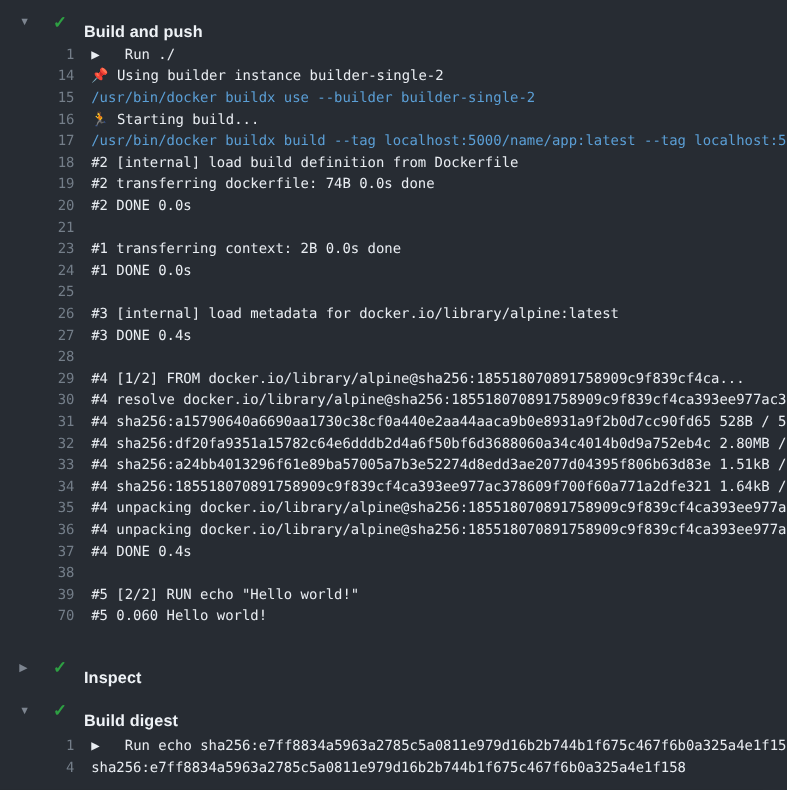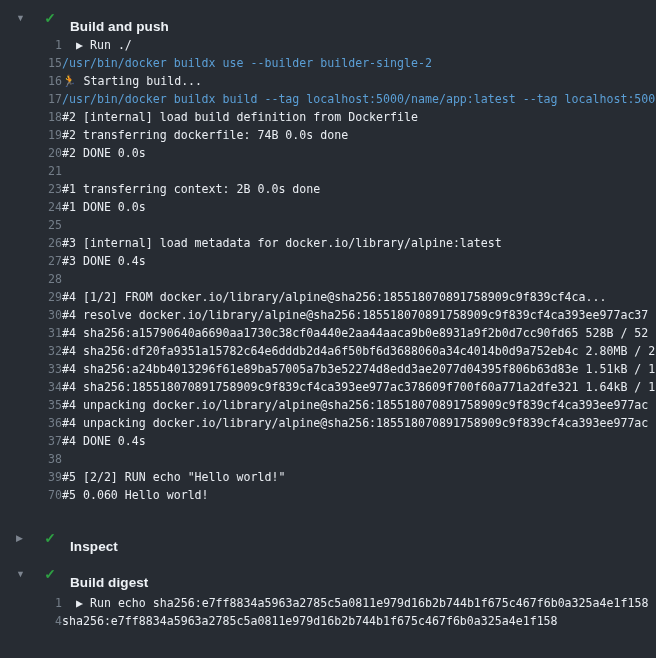--- a/index.html
+++ b/index.html
@@ -65,21 +65,21 @@
     overflow: hidden;
   }
   .num {
     flex: 0 0 62px;
     width: 62px;
     text-align: right;
     color: #747e89;
     cursor: pointer;
   }
   .txt {
-    margin-left: 0;
+    margin-left: 14px;
     color: #e9edf2;
   }
   .txt.command { color: #5b9fd6; }
   .arrow {
     margin-left: 14px;
     margin-right: 0;
     color: #e9edf2;
     cursor: pointer;
   }
   .arrow + .txt { margin-left: 0; }
@@ -89,20 +89,21 @@
 
 <div class="log-viewer">
     <div class="section section-build-and-push">
       <div class="section-header">
         <span class="expander">▼</span>
         <span class="check">✓</span>
         <span class="section-title">Build and push</span>
       </div>
       <div class="section-body">
         <div class="row"><span class="num">1</span><span class="arrow">▶</span><span class="txt"> </span><span class="txt">Run ./</span></div>
+        <div class="row"><span class="num">14</span><span class="txt">📌 Using builder instance builder-single-2</span></div>
         <div class="row"><span class="num">15</span><span class="txt command">/usr/bin/docker buildx use --builder builder-single-2</span></div>
         <div class="row"><span class="num">16</span><span class="txt">🏃 Starting build...</span></div>
         <div class="row"><span class="num">17</span><span class="txt command">/usr/bin/docker buildx build --tag localhost:5000/name/app:latest --tag localhost:500</span></div>
         <div class="row"><span class="num">18</span><span class="txt">#2 [internal] load build definition from Dockerfile</span></div>
         <div class="row"><span class="num">19</span><span class="txt">#2 transferring dockerfile: 74B 0.0s done</span></div>
         <div class="row"><span class="num">20</span><span class="txt">#2 DONE 0.0s</span></div>
         <div class="row"><span class="num">21</span><span class="txt"></span></div>
         <div class="row"><span class="num">23</span><span class="txt">#1 transferring context: 2B 0.0s done</span></div>
         <div class="row"><span class="num">24</span><span class="txt">#1 DONE 0.0s</span></div>
         <div class="row"><span class="num">25</span><span class="txt"></span></div>

